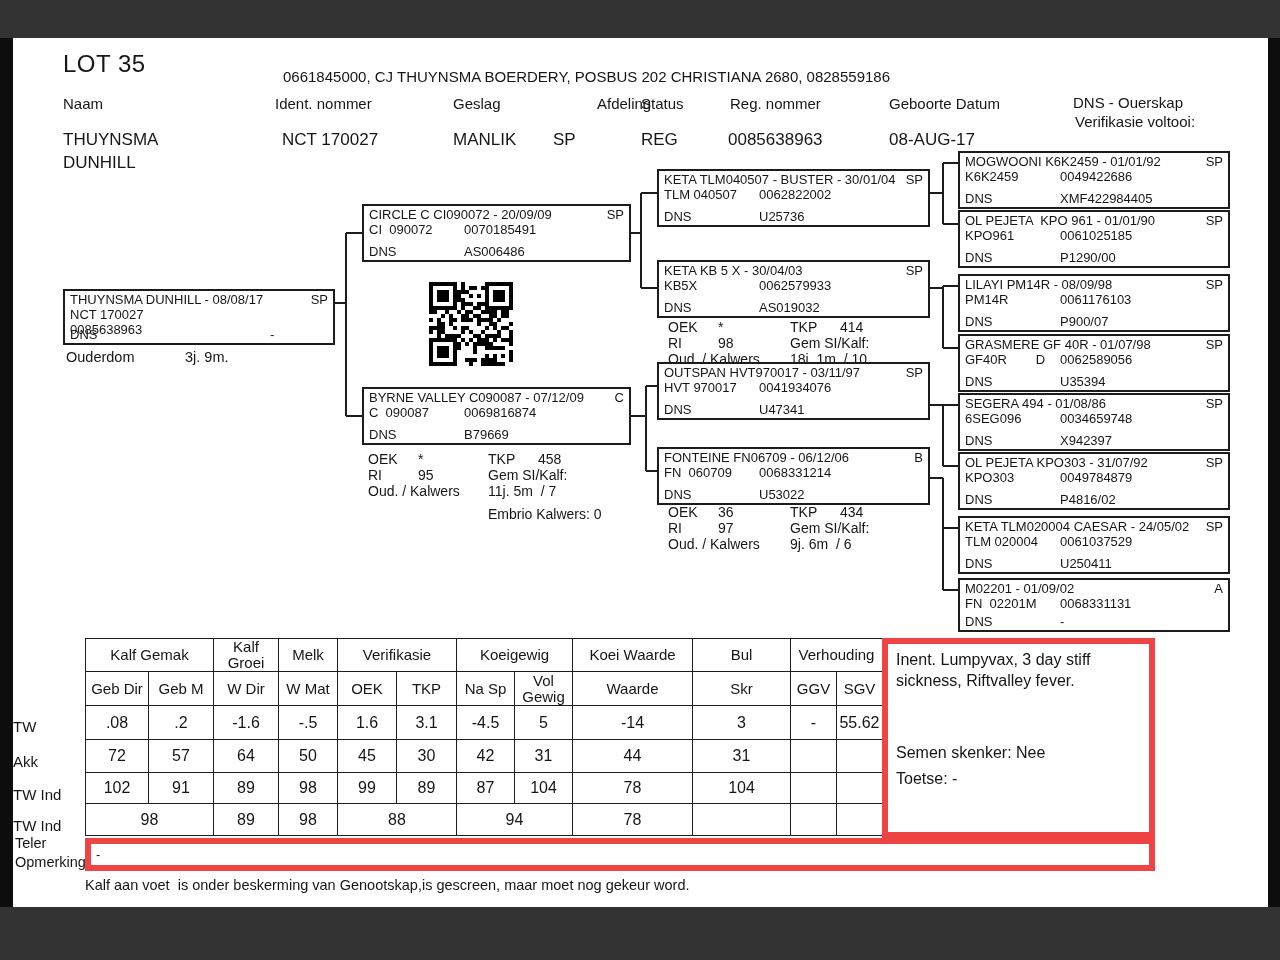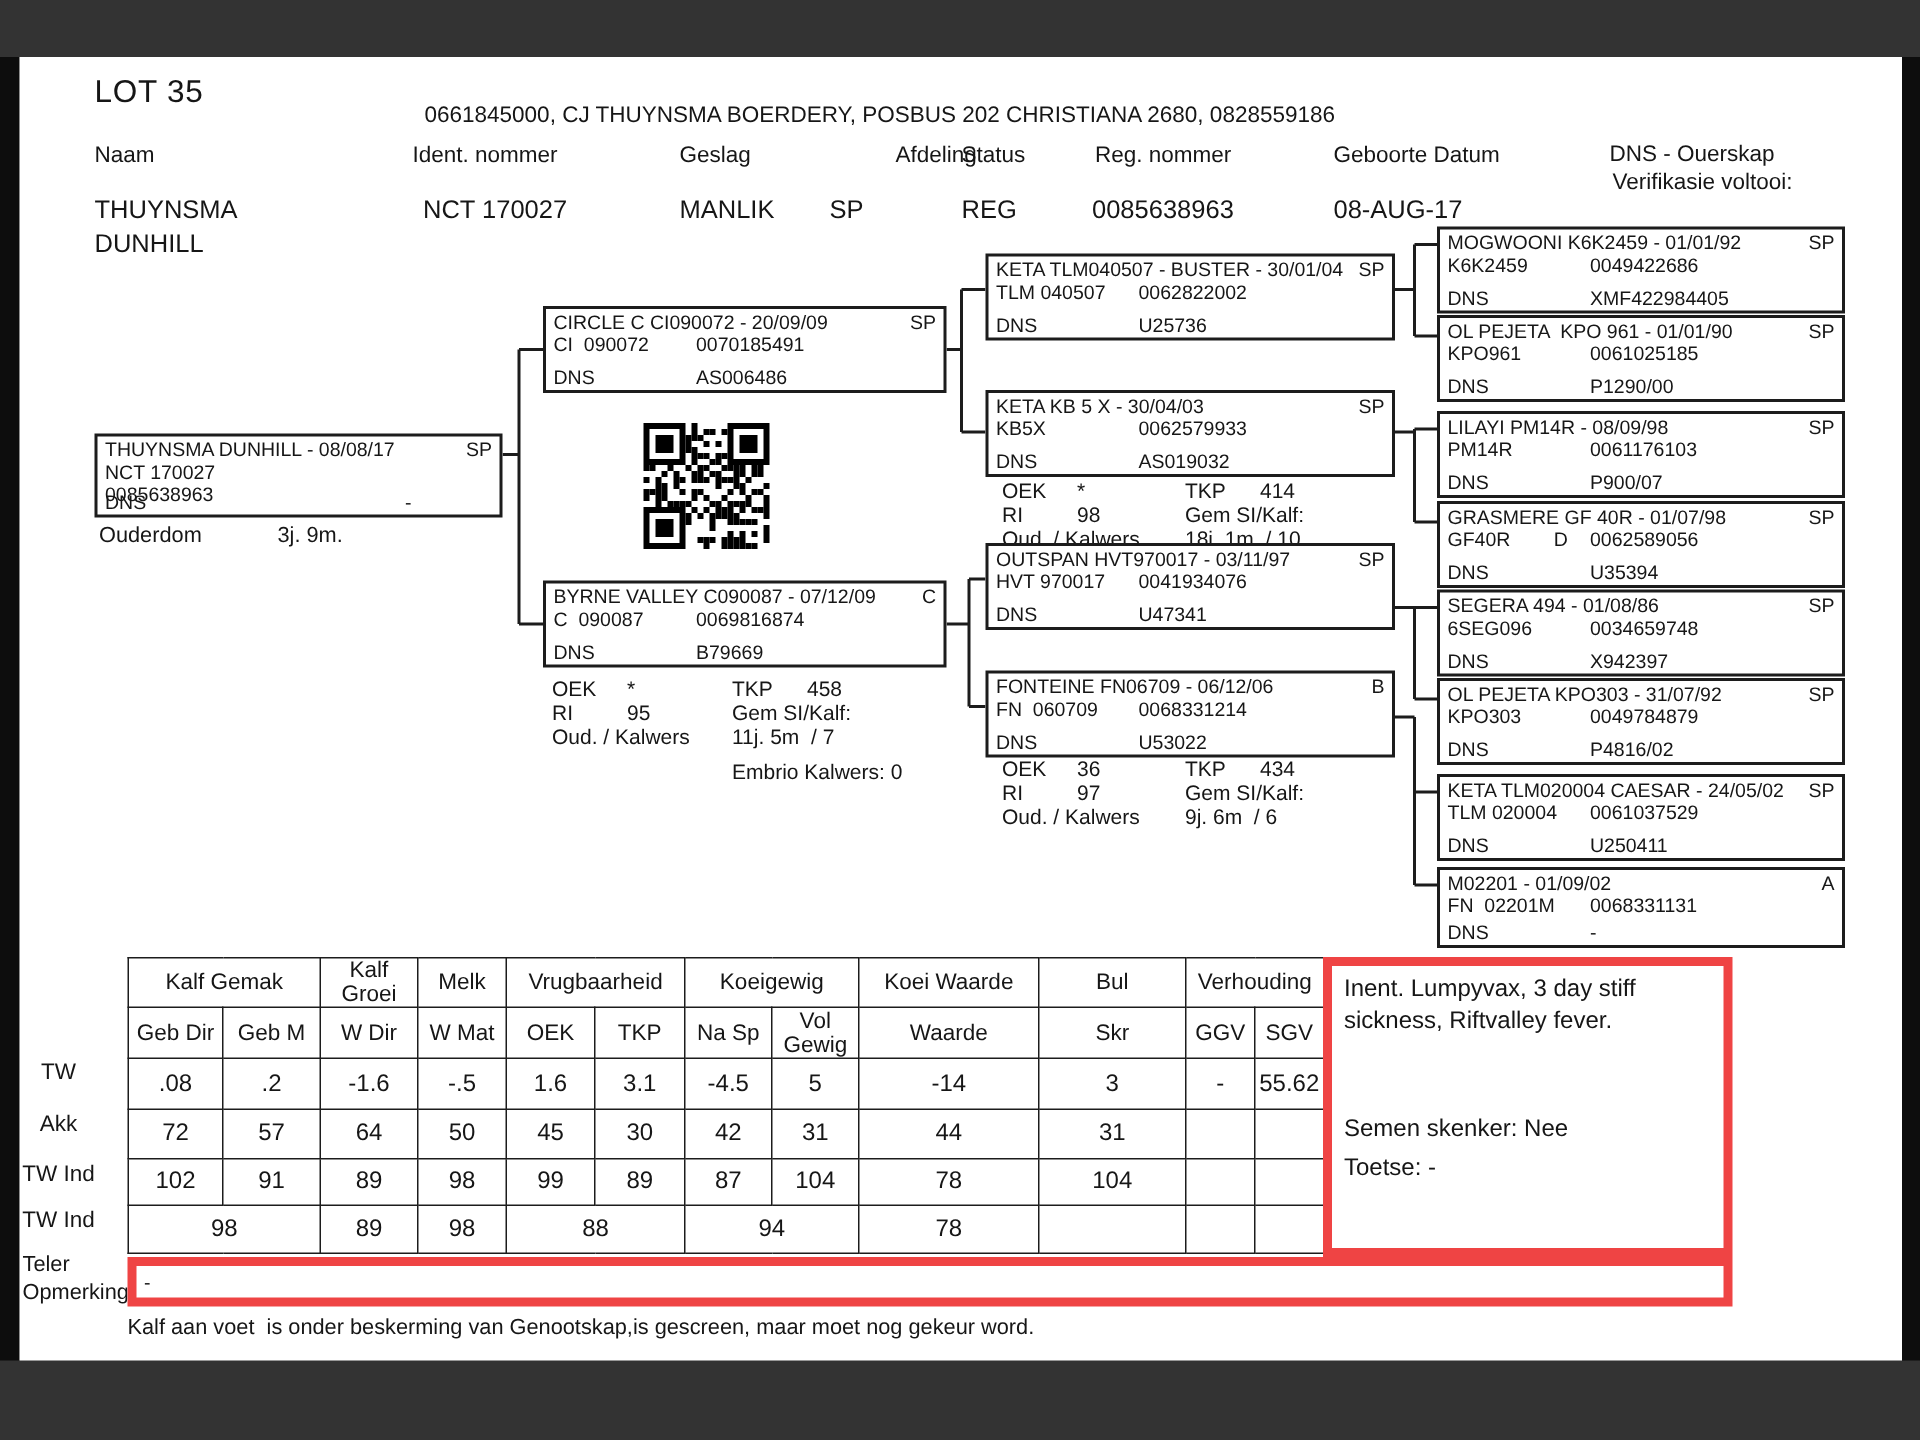--- a/index.html
+++ b/index.html
@@ -10,21 +10,21 @@
     font-family:"Liberation Sans", sans-serif;
     color:#161616;
   }
   .sidebar-dark { position:absolute; background:#0d0d0d; }
   .page {
     position:absolute; left:13px; top:38px; width:1255px; height:869px;
     background:#ffffff;
   }
   .abs { position:absolute; }
   .t-pre { white-space:pre; }
-  .lot { font-size:21px; letter-spacing:0.5px; }
+  .lot { font-size:24px; letter-spacing:0.5px; }
   .contact { font-size:15px; }
   .hlabel { font-size:15px; }
   .hvalue { font-size:17px; }
   .pbox {
     position:absolute; border:2px solid #1c1c1c; background:#fff;
     font-size:13px; line-height:15px; padding:1px 5px;
   }
   .pbox-head { display:flex; justify-content:space-between; white-space:pre; }
   .pbox-id span { display:inline-block; white-space:pre; vertical-align:top; }
   .pcol1 { min-width:95px; }
@@ -34,21 +34,21 @@
   .connectors { position:absolute; left:0; top:0; pointer-events:none; }
   .stats { position:absolute; font-size:14px; line-height:16px; }
   .srow { white-space:pre; }
   .sl { display:inline-block; min-width:50px; }
   .ebv { position:absolute; border-collapse:collapse; table-layout:fixed; }
   .ebv td, .ebv th {
     border:1.5px solid #1c1c1c; text-align:center; vertical-align:middle;
     font-weight:normal; padding:0; font-size:15px; line-height:16px;
   }
   .ebv td { font-size:16px; }
-  .rowlabel { position:absolute; font-size:15px; width:52px; text-align:center; }
+  .rowlabel { position:absolute; font-size:15px; width:52px; text-align:left;margin-top:12px; }
   .notebox { position:absolute; border:6px solid #ef4444; background:#fff; }
   .notetext { position:absolute; font-size:16px; line-height:21px; }
   .footer { font-size:14.5px; }
   .qr { position:absolute; }
 </style>
 </head>
 <body>
 
 <div class="sidebar-dark" style="left:0;top:38px;width:13px;height:869px;"></div>
 <div class="sidebar-dark" style="left:1268px;top:38px;width:12px;height:869px;"></div>
@@ -374,21 +374,21 @@
       <col style="width:120px">
         <col style="width:98px">
         <col style="width:46px">
         <col style="width:46px">
     </colgroup>
     <tbody>
         <tr style="height:31px">
       <th colspan="2">Kalf Gemak</th>
       <th>Kalf Groei</th>
       <th>Melk</th>
-      <th colspan="2">Vrugbaarheid</th>
+      <th colspan="2">Verifikasie</th>
       <th colspan="2">Koeigewig</th>
       <th>Koei Waarde</th>
       <th>Bul</th>
       <th colspan="2">Verhouding</th>
     </tr>
     <tr style="height:34px">
       <th>Geb Dir</th>
       <th>Geb M</th>
       <th>W Dir</th>
       <th>W Mat</th>

